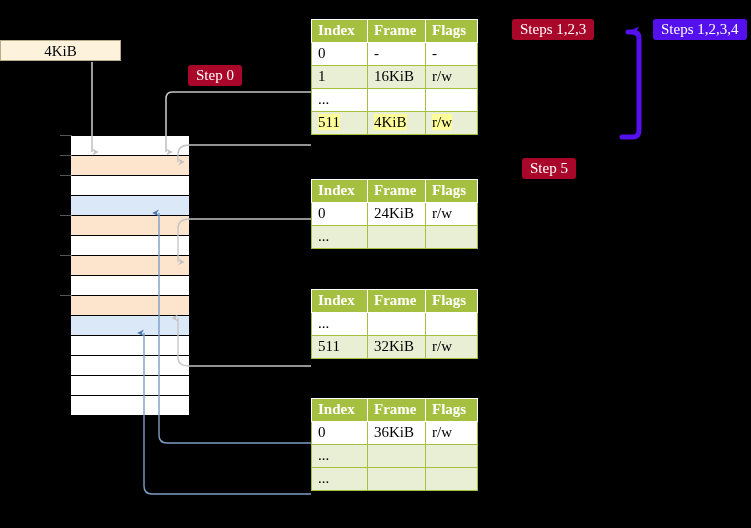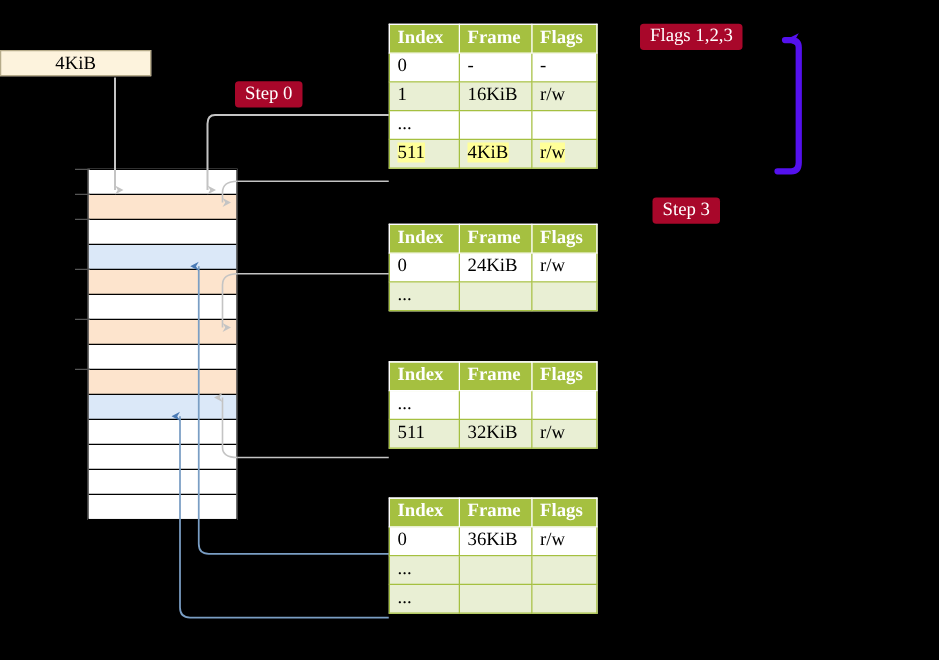--- a/index.html
+++ b/index.html
@@ -122,24 +122,27 @@
 <div class="stage">
 
   <div class="kib-box" style="left:0px; top:40px; width:121px; height:21px;">
     <span>4KiB</span>
   </div>
 
   <div class="badge badge-red" style="left:188px; top:41px;margin-top:24px;">
     <span>Step 0</span>
   </div>
   <div class="badge badge-red" style="left:512px; top:19px;">
-    <span>Flags 1,2,3</span>
+    <span>Steps 1,2,3</span>
+  </div>
+  <div class="badge badge-blue" style="left:653px; top:19px;">
+    <span>Steps 1,2,3,4</span>
   </div>
   <div class="badge badge-red" style="left:522px; top:158px;">
-    <span>Step 3</span>
+    <span>Step 5</span>
   </div>
 
   <div class="memcol" style="left:70px; top:135px; width:120px; height:281px;">
     <div class="memrow white" style="top:0px;   height:20px;"></div>
     <div class="memrow orange" style="top:20px;  height:20px;"></div>
     <div class="memrow white" style="top:40px;  height:20px;"></div>
     <div class="memrow blue" style="top:60px;  height:20px;"></div>
     <div class="memrow orange" style="top:80px;  height:20px;"></div>
     <div class="memrow white" style="top:100px; height:20px;"></div>
     <div class="memrow orange" style="top:120px; height:20px;"></div>

